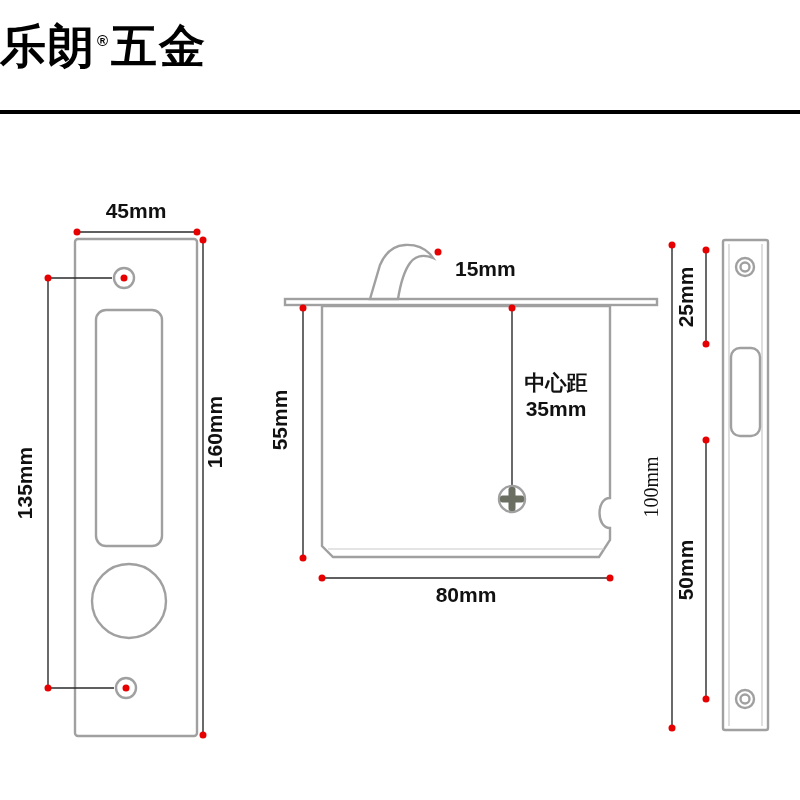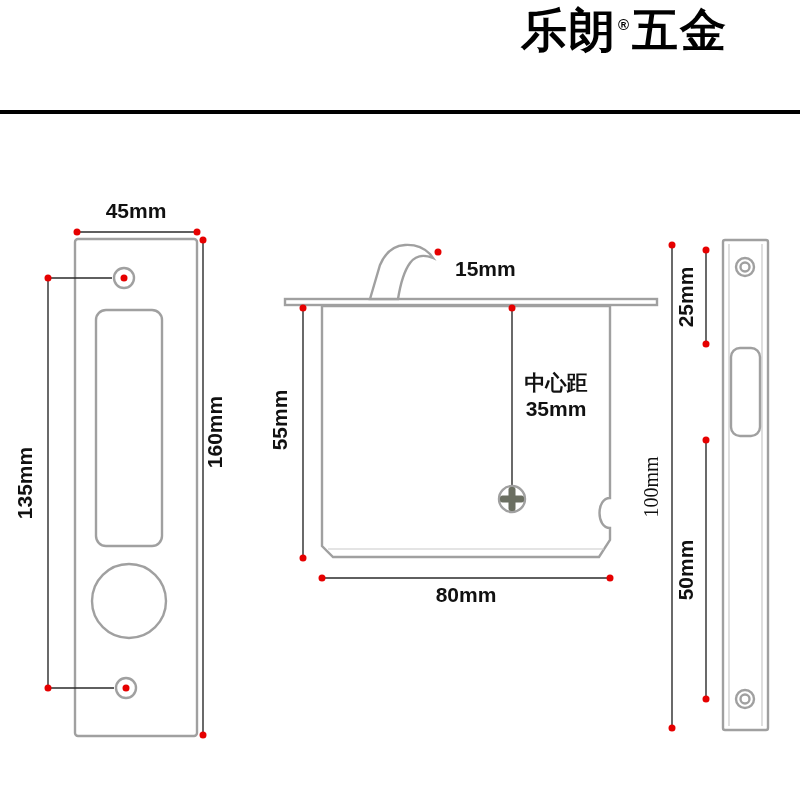--- a/index.html
+++ b/index.html
@@ -1,18 +1,18 @@
 <!DOCTYPE html>
 <html><head>
 <meta charset="utf-8">
 <style>
   html,body{margin:0;padding:0;background:#ffffff;}
   .page{position:relative;width:800px;height:800px;background:#ffffff;overflow:hidden;
         font-family:"Liberation Sans",sans-serif;}
-  .brand-title{position:absolute;top:0;left:0;width:728px;text-align:right;margin:0;
+  .brand-title{position:absolute;top:16px;left:0;width:728px;text-align:left;margin:0;
         font-size:46px;font-weight:900;color:#000;letter-spacing:2px;
         font-family:"Liberation Sans",sans-serif;}
   .brand-title sup{font-size:15px;font-weight:700;vertical-align:super;margin:0 1px;}
   .divider{position:absolute;top:110px;left:0;width:800px;height:4px;background:#000;}
   .drawing{position:absolute;top:0;left:0;}
   .dim{font-family:"Liberation Sans",sans-serif;font-weight:bold;font-size:21px;fill:#111;}
   .dim-serif{font-family:"Liberation Serif",serif;font-weight:normal;font-size:20px;fill:#111;}
   .part{fill:#ffffff;stroke:#a0a0a0;stroke-width:2.4;}
   .part-thin{fill:none;stroke:#c9c9c9;stroke-width:1.2;}
   .dimline{stroke:#2a2a2a;stroke-width:1.4;fill:none;}

